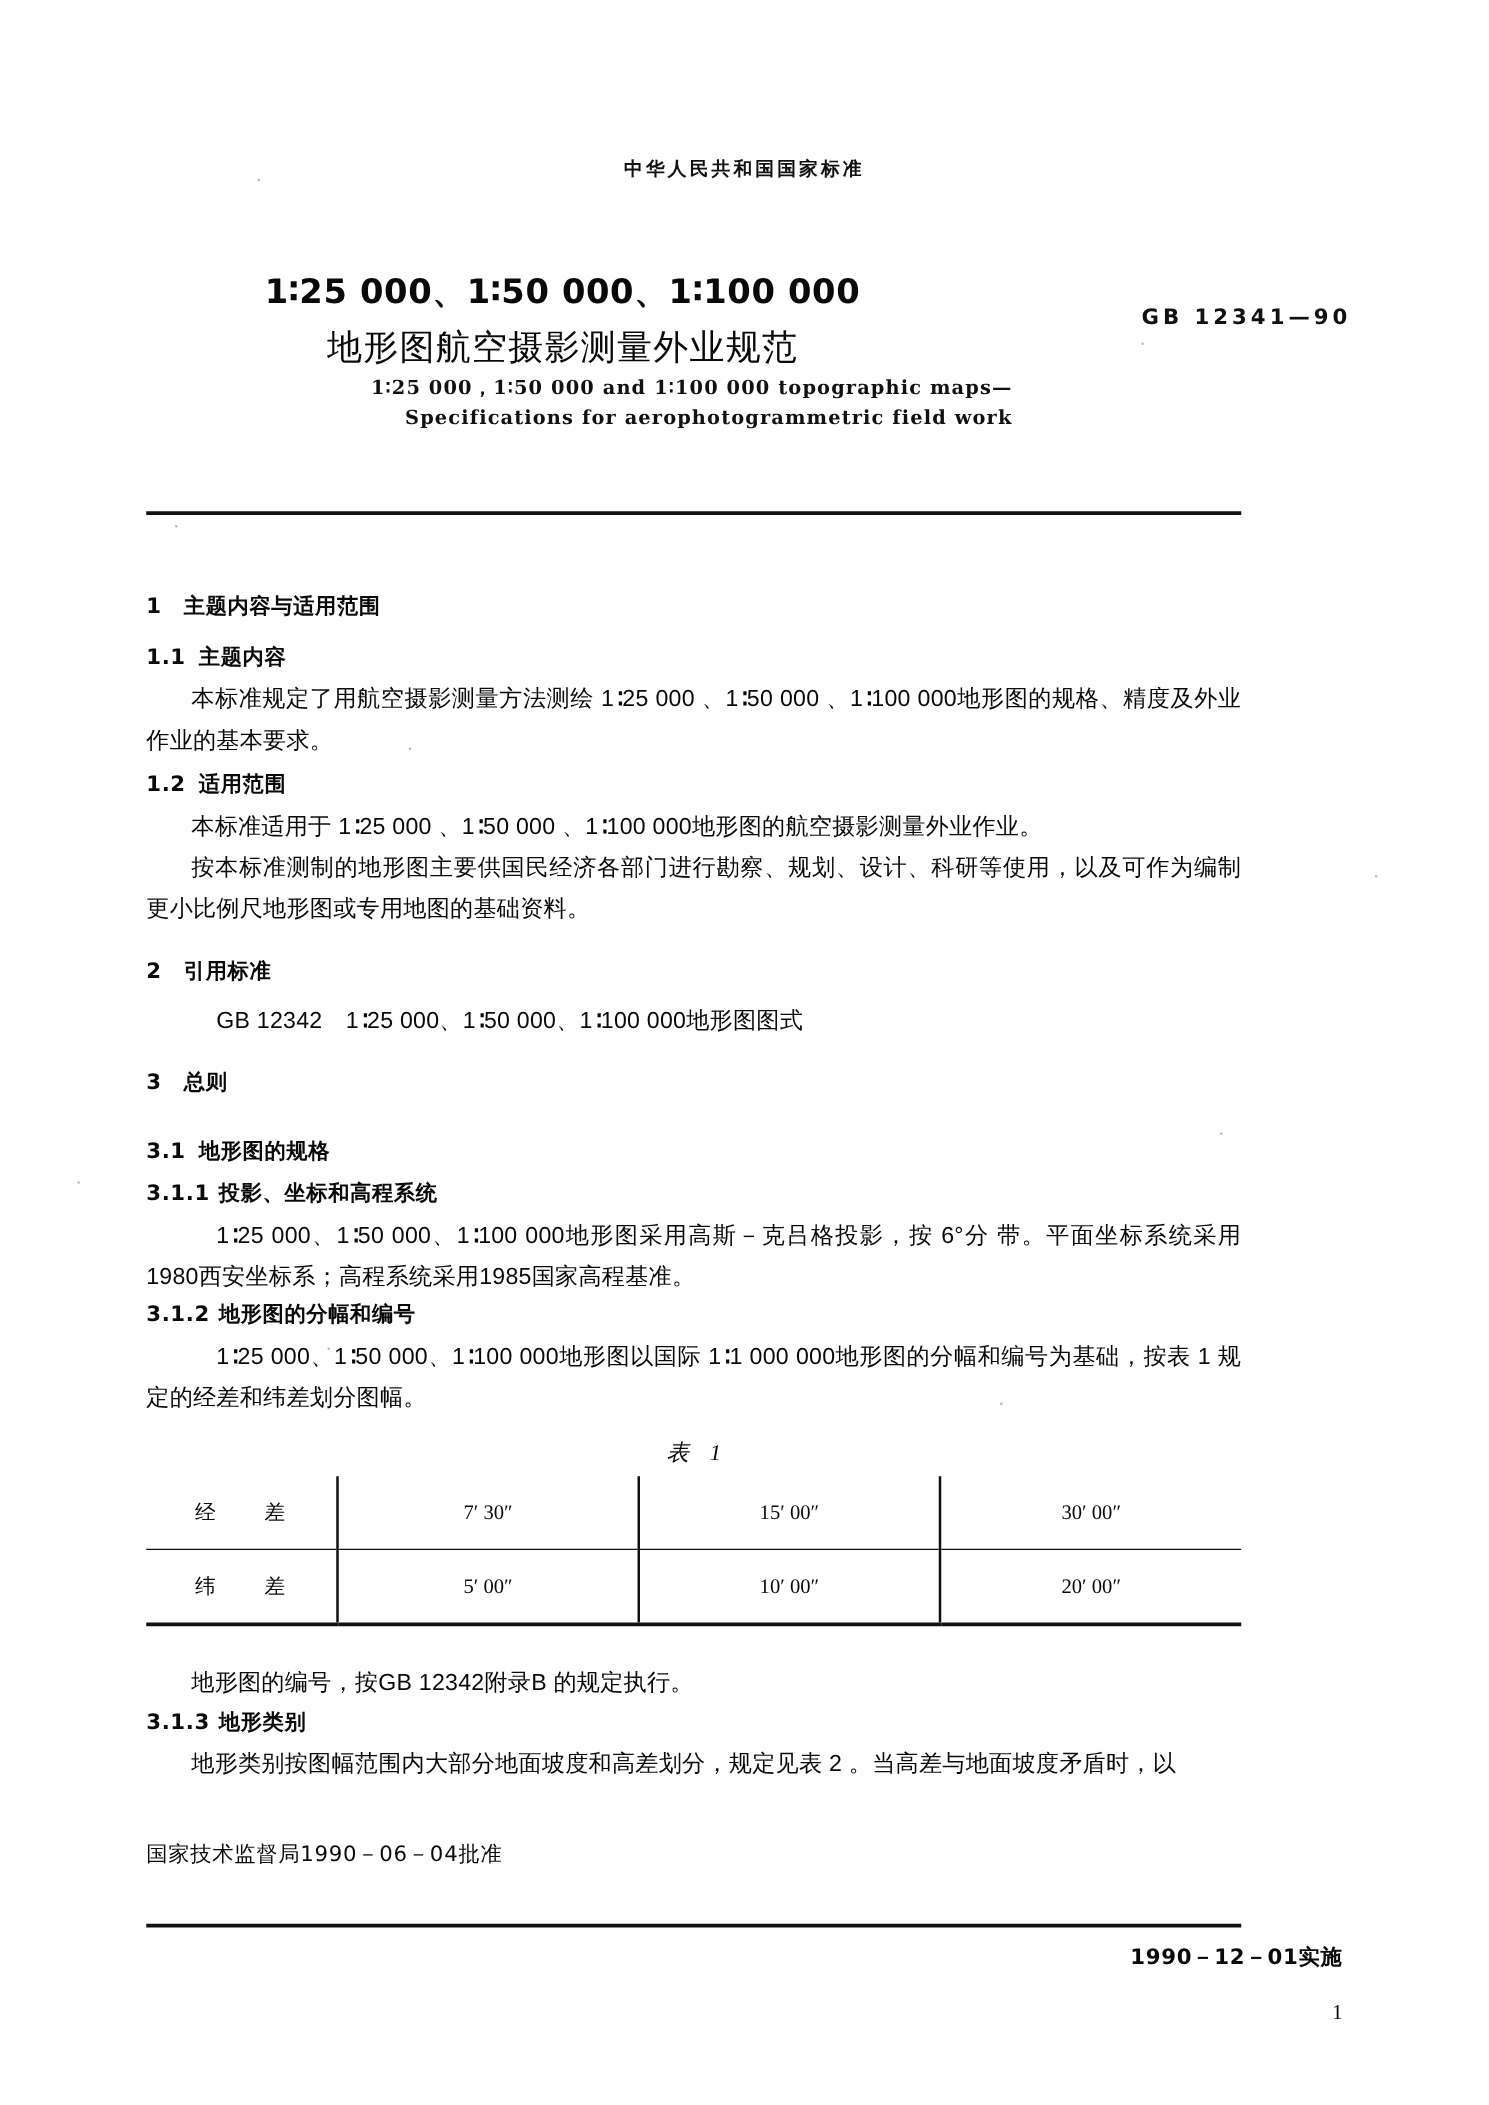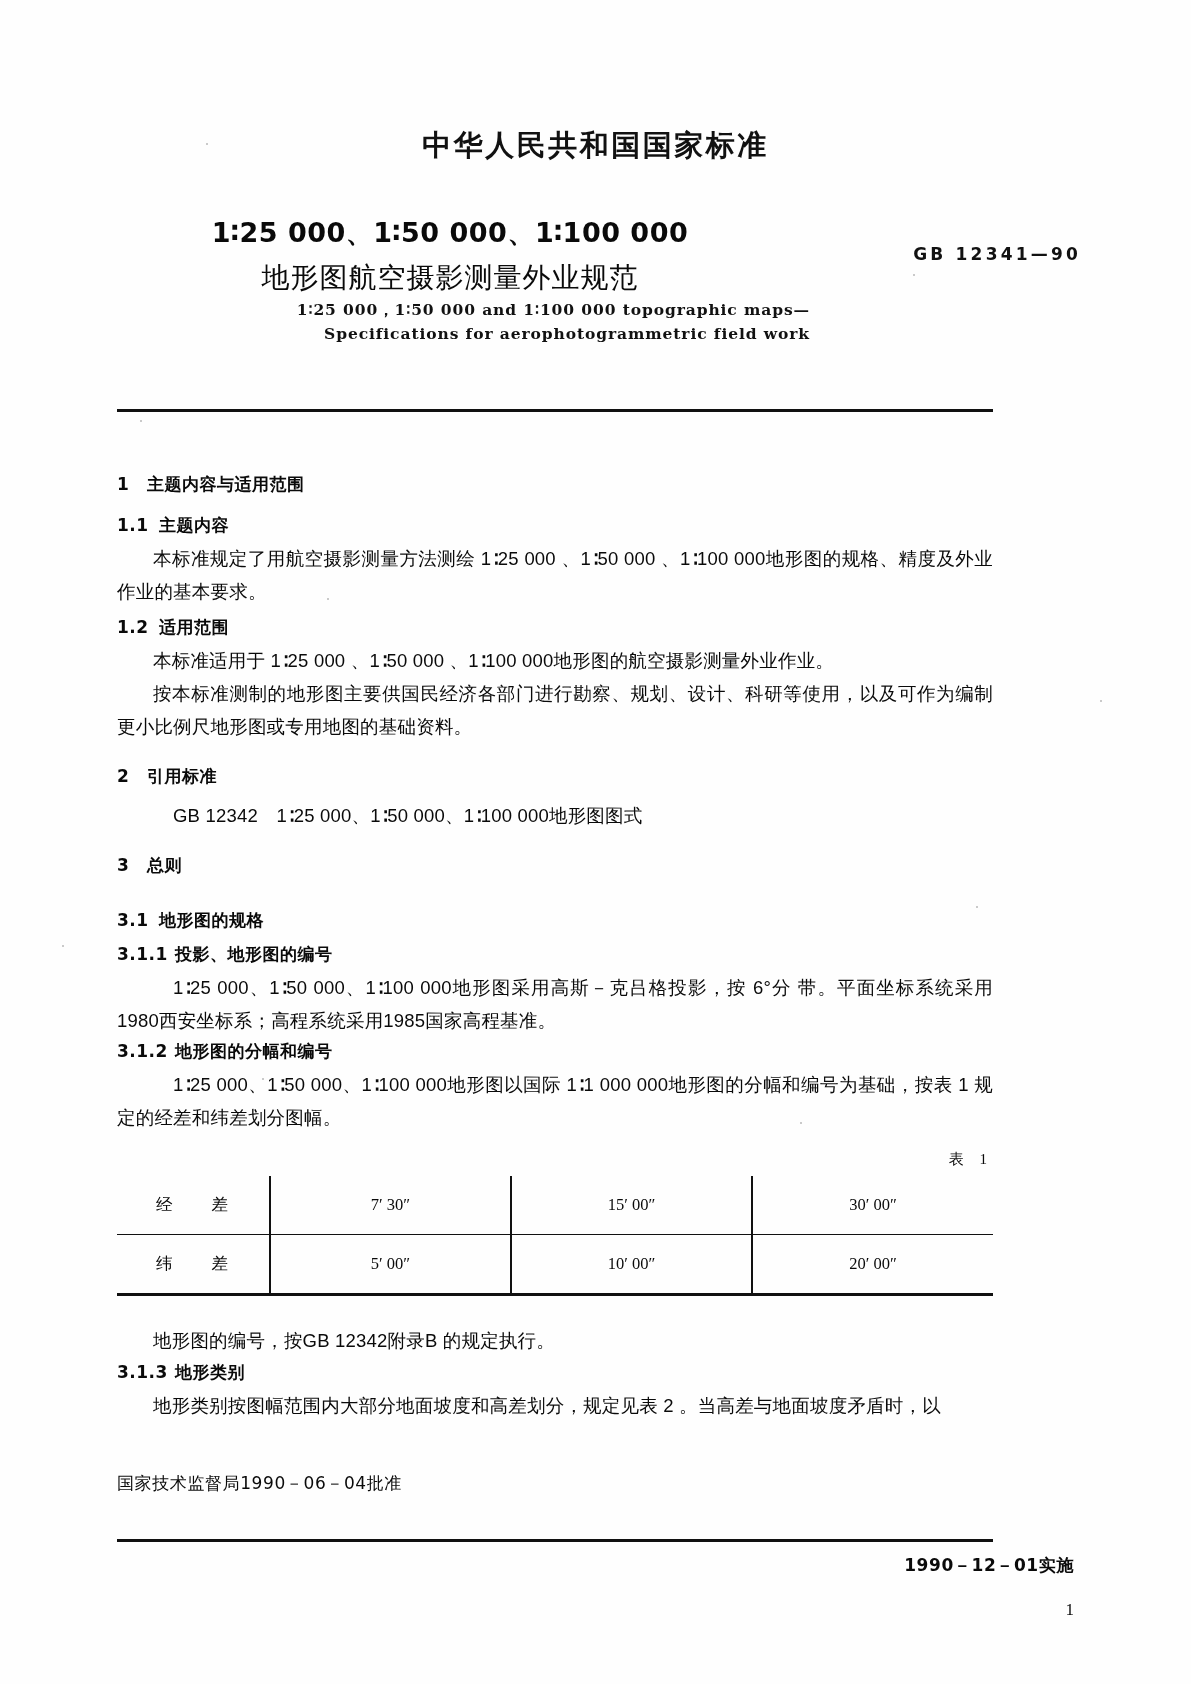--- a/index.html
+++ b/index.html
@@ -21,21 +21,21 @@
   .speck { position: absolute; background: #b9b9b9; border-radius: 50%; }
 
   
   .nat-std {
     position: absolute;
     left: 0; right: 0;
     top: 126px;
     text-align: center;
     font-family: "DejaVu Sans", sans-serif;
     font-weight: bold;
-    font-size: 29px;
+    font-size: 15px;
     letter-spacing: 2.5px;
     color: #111;
   }
 
   .title-wrap {
     position: absolute;
     left: 100px;
     top: 215px;
     width: 700px;
     text-align: center;
@@ -124,25 +124,26 @@
     text-indent: 36px;
     letter-spacing: 0.2px;
     text-align: justify;
     color: #0a0a0a;
   }
   p.para.deep { text-indent: 56px; }
 
   
   .tbl-caption {
     font-family: "Liberation Serif", "DejaVu Serif", serif;
-    font-size: 15px;
-    text-align: right;
+    font-size: 18px;
+    text-align: center;
     margin: 16px 0 7px 0;
     letter-spacing: 6px;
     padding-left: 6px;
+    font-style: italic;
   }
   table.t1 {
     width: 876px;
     border-collapse: collapse;
     table-layout: fixed;
     font-family: "Liberation Serif", "DejaVu Serif", serif;
   }
   table.t1 td {
     text-align: center;
     font-size: 16.5px;
@@ -245,21 +246,21 @@
     <p class="para" style="margin-top:0;">按本标准测制的地形图主要供国民经济各部门进行勘察、规划、设计、科研等使用，以及可作为编制更小比例尺地形图或专用地图的基础资料。</p>
 
     <div class="h1" style="margin-top:22px;"><span class="num">2</span><span>引用标准</span></div>
 
     <p class="para deep" style="margin-top:11px;">GB 12342　1∶25 000、1∶50 000、1∶100 000地形图图式</p>
 
     <div class="h1" style="margin-top:22px;"><span class="num">3</span><span>总则</span></div>
 
     <div class="h2" style="margin-top:32px;"><span class="num">3.1</span><span>地形图的规格</span></div>
 
-    <div class="h3" style="margin-top:11px;"><span class="num">3.1.1</span><span>投影、地形图的编号</span></div>
+    <div class="h3" style="margin-top:11px;"><span class="num">3.1.1</span><span>投影、坐标和高程系统</span></div>
 
     <p class="para deep">1∶25 000、1∶50 000、1∶100 000地形图采用高斯－克吕格投影，按 6°分 带。平面坐标系统采用1980西安坐标系；高程系统采用1985国家高程基准。</p>
 
     <div class="h3" style="margin-top:3px;"><span class="num">3.1.2</span><span>地形图的分幅和编号</span></div>
 
     <p class="para deep">1∶25 000、1∶50 000、1∶100 000地形图以国际 1∶1 000 000地形图的分幅和编号为基础，按表 1 规定的经差和纬差划分图幅。</p>
 
     <div class="tbl-caption">表  1</div>
 
     <table class="t1">

